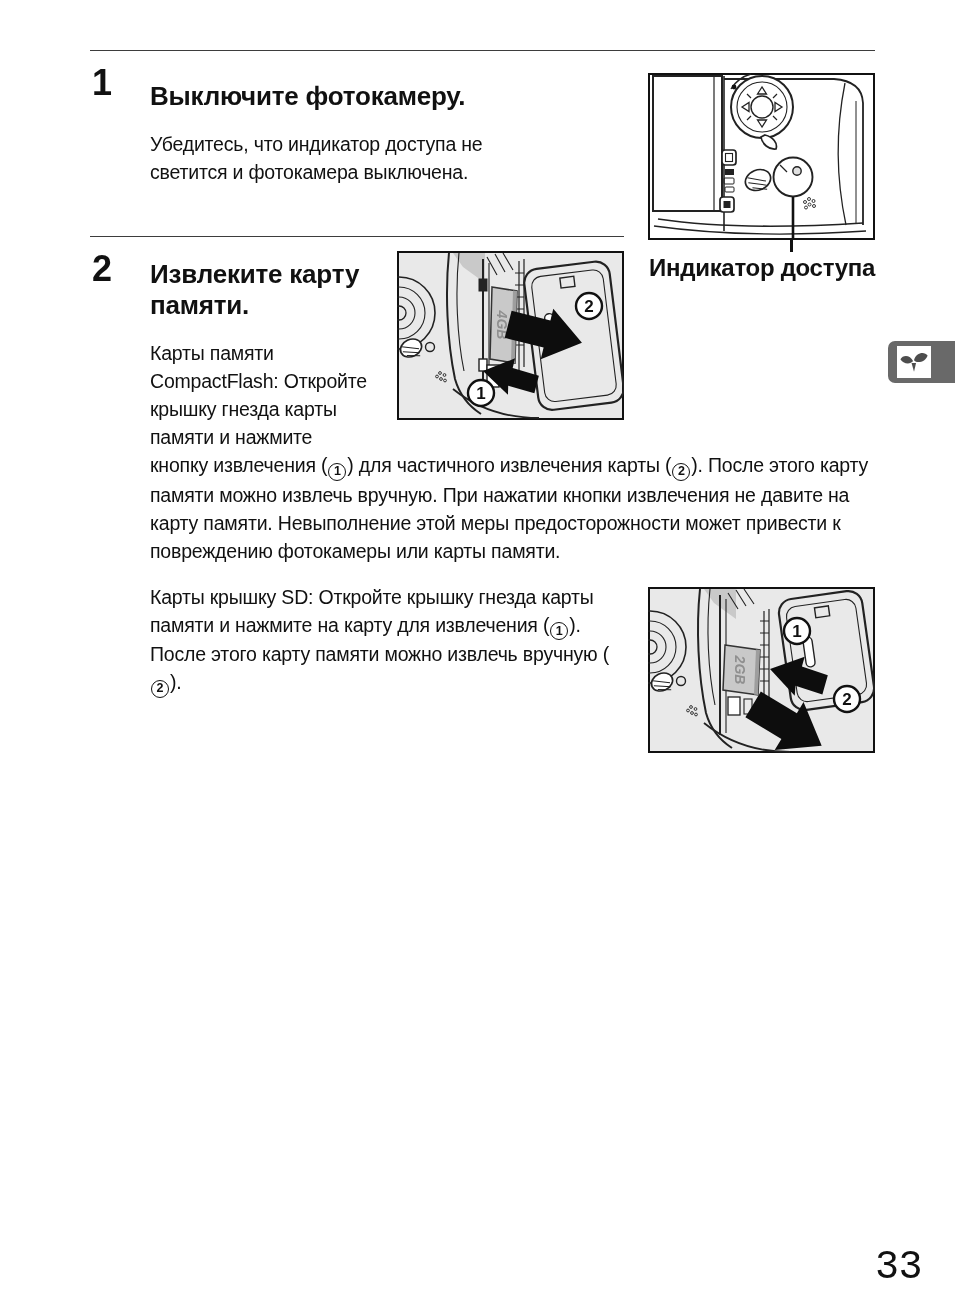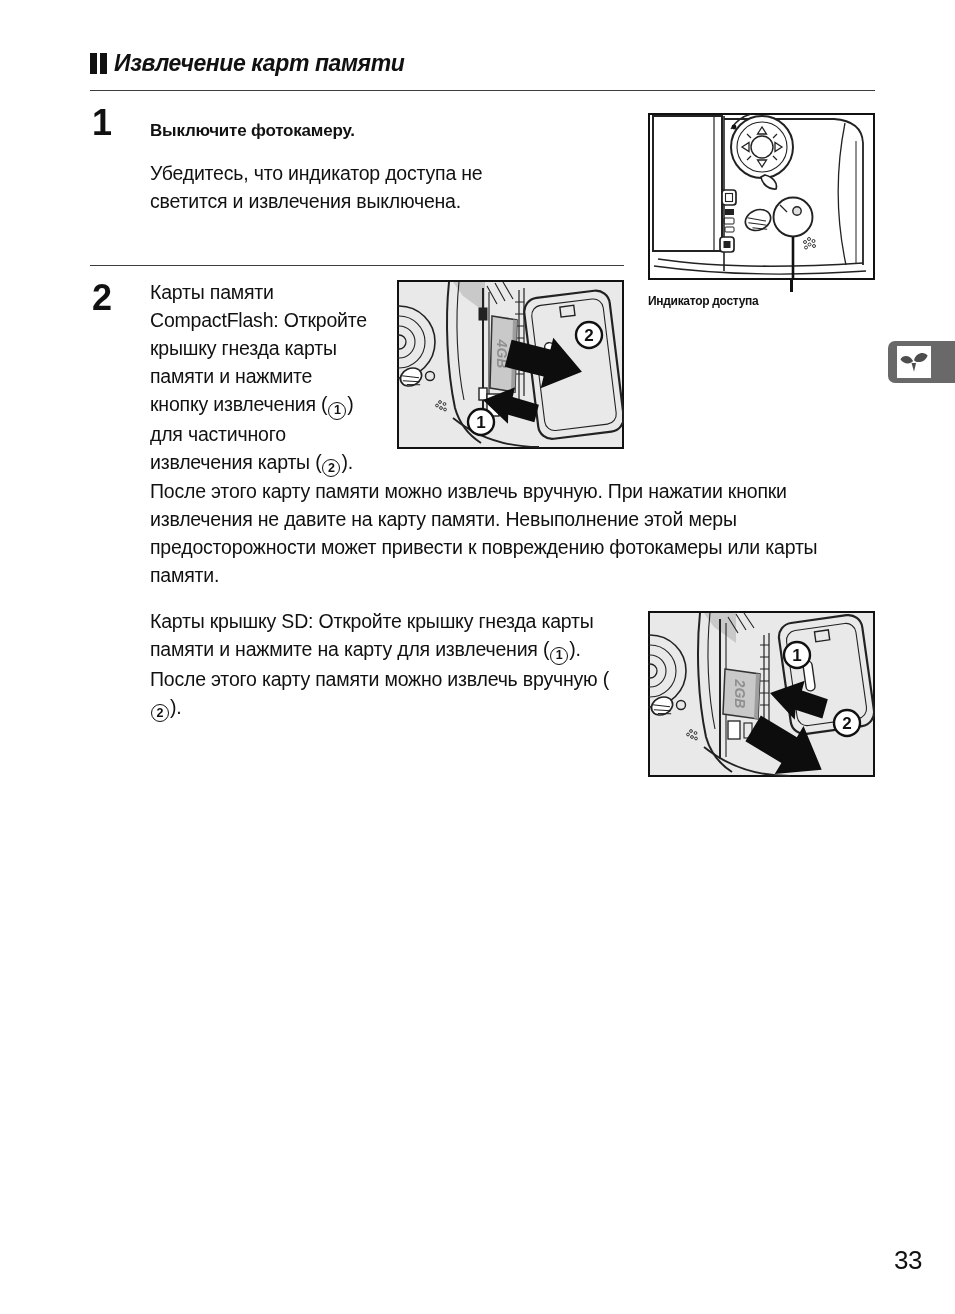--- a/index.html
+++ b/index.html
@@ -15,57 +15,50 @@
   .marker { display:inline-flex; gap:3px; }
   .marker i { display:block; width:7px; height:21px; background:#111; }
   .section-title { font-size:23px; font-weight:bold; font-style:italic; letter-spacing:-0.4px; }
 
   .rule { border:0; border-top:1.5px solid #3d3d3d; margin:0; }
 
   section.step { position:relative; padding-left:60px; }
   #step1 { padding-top:20px; padding-bottom:32px; }
   #step2 { padding-top:12px; }
   .step-num { position:absolute; left:2px; top:14px; font-size:36px; font-weight:bold; line-height:1; }
-  .step-title { font-size:17px; font-weight:bold; margin:10px 0 18px 0; letter-spacing:-0.2px; }
+  .step-title { font-size:26px; font-weight:bold; margin:10px 0 18px 0; letter-spacing:-0.2px; }
   .body-text { font-size:19.5px; line-height:1.44; letter-spacing:-0.2px; margin:0 0 18px 0; }
   #step1 .body-text { max-width:400px; }
   .bold-lead { font-weight:normal; }
   .circ-num {
     display:inline-flex; align-items:center; justify-content:center;
     width:18px; height:18px; border:1.8px solid #111; border-radius:50%;
     font-weight:bold; font-size:12.5px; line-height:1; vertical-align:-3px;
     background:#fff; margin:0 1px;
   }
 
   figure { margin:0; }
   .fig { float:right; width:227px; margin:2px 0 12px 24px; }
   .fig svg { display:block; }
   .leader-ext { width:3px; height:12px; background:#111; margin-left:142px; }
-  .figcaption { font-size:12px; font-weight:bold; text-align:left; margin-top:2px; letter-spacing:-0.3px; }
+  .figcaption { font-size:24px; font-weight:bold; text-align:right; margin-top:2px; letter-spacing:-0.3px; }
 
   .side-tab { position:absolute; top:341px; right:0; width:67px; height:42px;
     background:#696969; border-radius:7px 0 0 7px; }
   .tab-window { position:absolute; top:5px; left:9px; width:34px; height:32px; background:#ffffff;
     display:flex; align-items:center; justify-content:center; }
 
-  .page-num { position:absolute; top:1245px; right:33px; font-size:26px; letter-spacing:-0.5px; }
+  .page-num { position:absolute; top:1245px; right:33px; font-size:40px; letter-spacing:-0.5px;font-family:Liberation Mono, monospace; }
 </style>
 </head>
 <body>
 
 <div class="page">
   <div class="content">
 
-    <div class="section-header">
-      <span class="marker">
-          <i></i>
-          <i></i>
-        </span>
-      <span class="section-title">Извлечение карт памяти</span>
-    </div>
     <hr class="rule">
 
     <section class="step" id="step1">
       <div class="step-num">1</div>
 
       <figure class="fig">
         <svg width="227" height="167" viewBox="0 0 227 167">
           <rect x="1" y="1" width="225" height="165" fill="#ffffff" stroke="#111" stroke-width="2"></rect>
 
           <rect x="5" y="3" width="69" height="135" fill="#fff" stroke="#222" stroke-width="2"></rect>
@@ -121,21 +114,21 @@
               <circle cx="161.5" cy="131.5" r="1.5"></circle>
             <circle cx="166" cy="133" r="1.5"></circle>
               <circle cx="158" cy="134.5" r="1.5"></circle>
           </g>
         </svg>
         <div class="leader-ext"></div>
         <figcaption class="figcaption">Индикатор доступа</figcaption>
       </figure>
 
       <h2 class="step-title">Выключите фотокамеру.</h2>
-      <p class="body-text">Убедитесь, что индикатор доступа не светится и извлечения выключена.</p>
+      <p class="body-text">Убедитесь, что индикатор доступа не светится и фотокамера выключена.</p>
     </section>
 
     <hr class="rule">
 
     <section class="step" id="step2">
       <div class="step-num">2</div>
 
       <figure class="fig">
         <svg width="227" height="169" viewBox="0 0 227 169">
           <rect x="1" y="1" width="225" height="167" fill="#e9e9e9" stroke="#111" stroke-width="2"></rect>
@@ -197,20 +190,21 @@
             <circle cx="192" cy="55" r="13" fill="#fff" stroke="#111" stroke-width="2.4"></circle>
             <text x="192" y="61" text-anchor="middle" font-size="17" font-weight="bold" fill="#111">2</text>
           </g>
           <g>
             <circle cx="84" cy="142" r="13" fill="#fff" stroke="#111" stroke-width="2.4"></circle>
             <text x="84" y="148" text-anchor="middle" font-size="17" font-weight="bold" fill="#111">1</text>
           </g>
         </svg>
       </figure>
 
+      <h2 class="step-title">Извлеките карту памяти.</h2>
       <p class="body-text"><span class="bold-lead">Карты памяти CompactFlash:</span><span> Откройте крышку гнезда карты памяти и нажмите кнопку извлечения (</span><span class="circ-num">1</span><span>) для частичного извлечения карты (</span><span class="circ-num">2</span><span>). После этого карту памяти можно извлечь вручную. При нажатии кнопки извлечения не давите на карту памяти. Невыполнение этой меры предосторожности может привести к повреждению фотокамеры или карты памяти.</span></p>
 
       <figure class="fig" style="margin-top:4px">
         <svg width="227" height="166" viewBox="0 0 227 166">
           <rect x="1" y="1" width="225" height="164" fill="#e9e9e9" stroke="#111" stroke-width="2"></rect>
 
           <g fill="none" stroke="#222">
             <polygon points="56,2 88,2 88,32 66,16" fill="#c9c9c9" stroke="none"></polygon>
             <circle cx="2" cy="60" r="36" stroke-width="1.6"></circle>
             <circle cx="2" cy="60" r="26" stroke-width="1.1"></circle>

